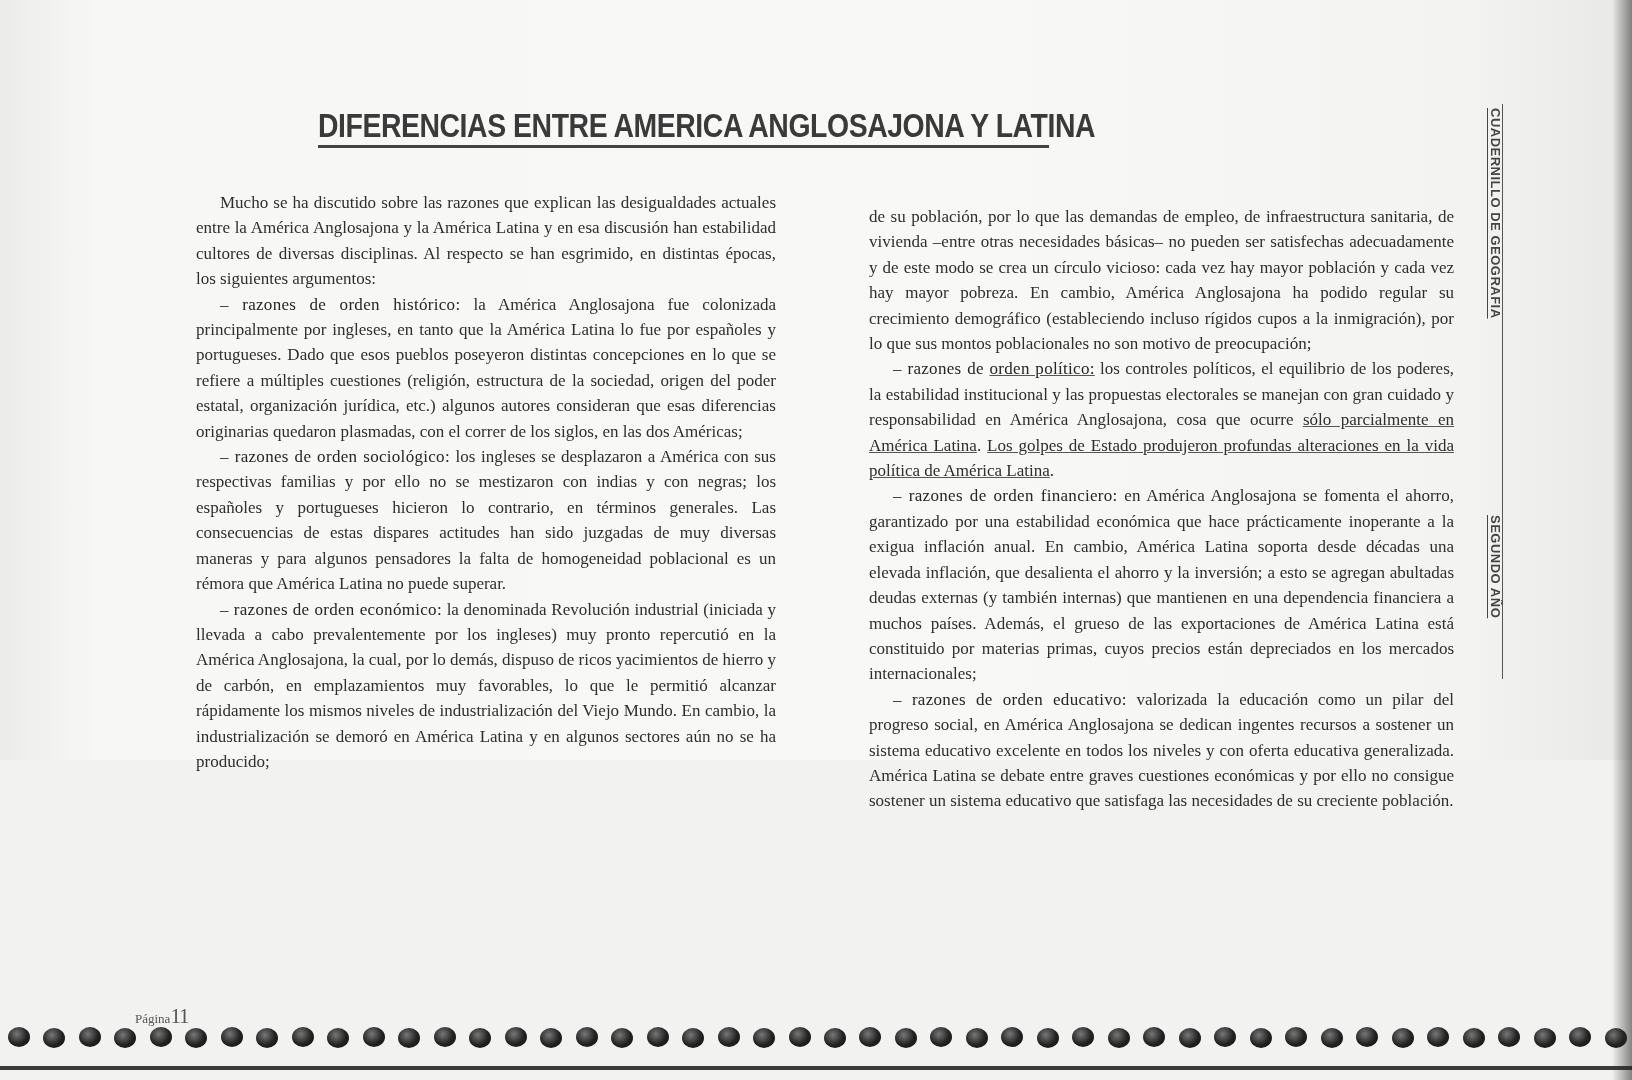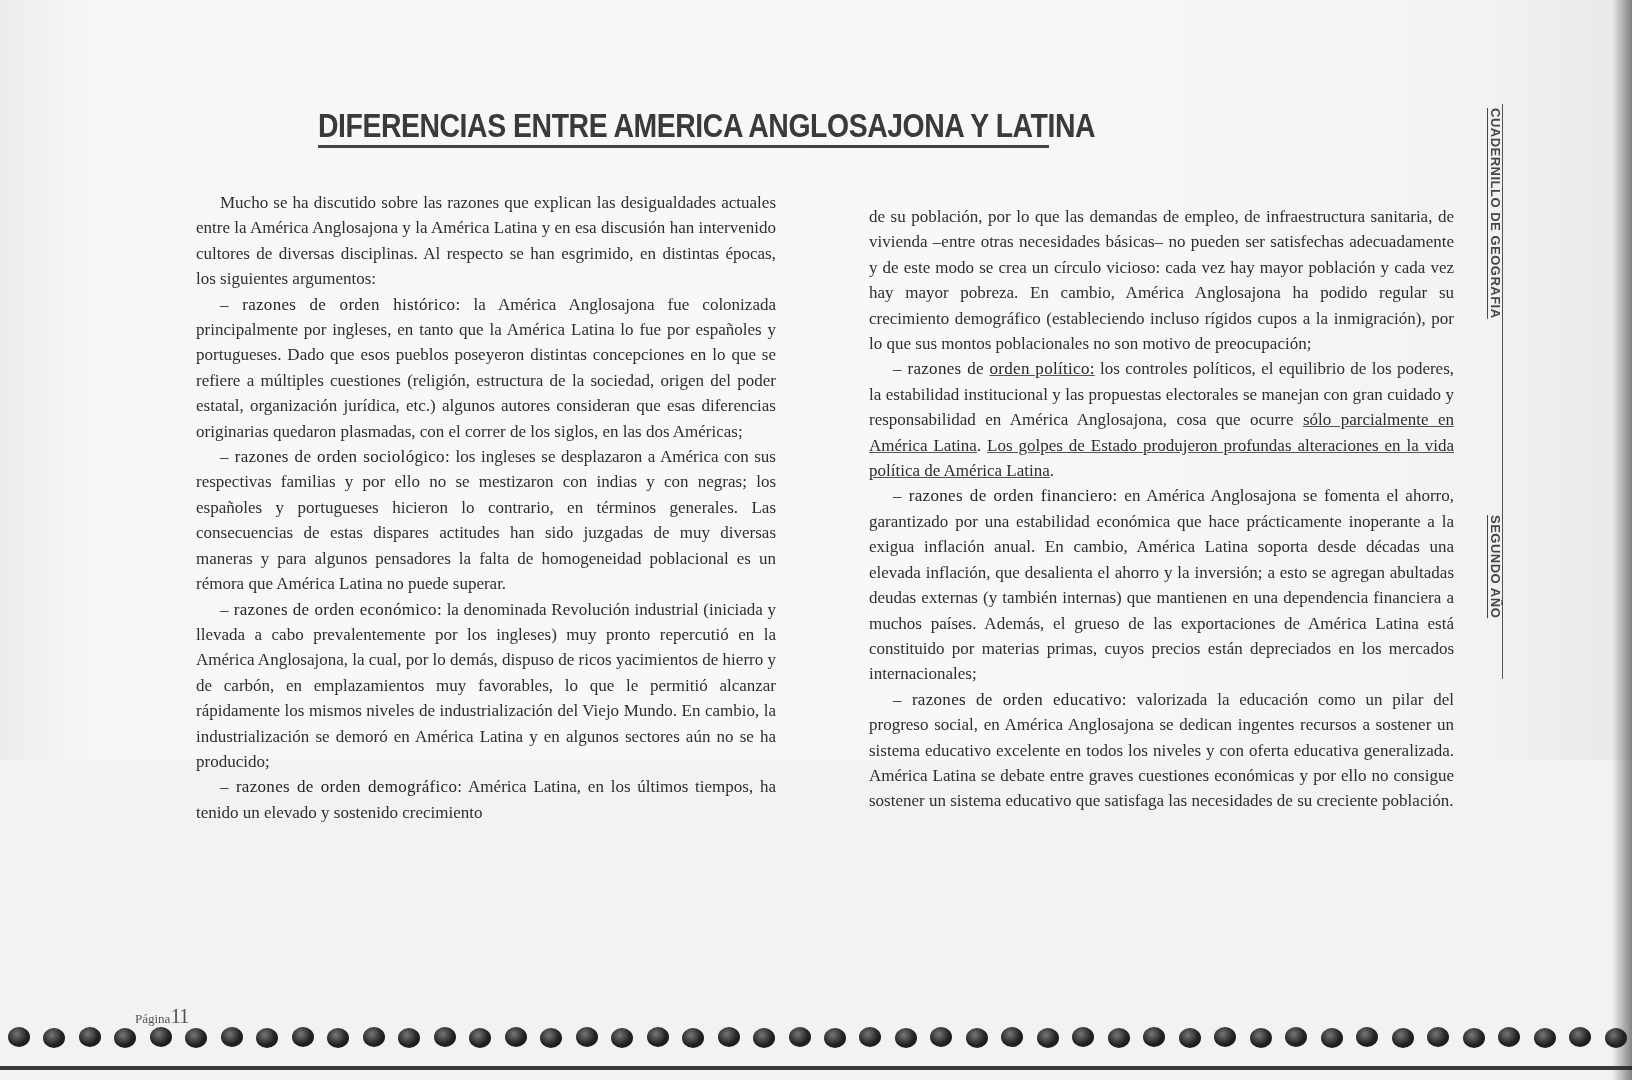--- a/index.html
+++ b/index.html
@@ -64,25 +64,24 @@
   }
 </style>
 </head>
 <body>
 
 <div class="page">
 
   <div class="title">DIFERENCIAS ENTRE AMERICA ANGLOSAJONA Y LATINA</div>
 
   <div class="col col-left">
-    <p>Mucho se ha discutido sobre las razones que explican las desigualdades actuales entre la América Anglosajona y la América Latina y en esa discusión han intervenido cultores de diversas disciplinas. Al respecto se han esgrimido, en distintas épocas, los siguientes argumentos:</p>
+    <p>Mucho se ha discutido sobre las razones que explican las desigualdades actuales entre la América Anglosajona y la América Latina y en esa discusión han estabilidad cultores de diversas disciplinas. Al respecto se han esgrimido, en distintas épocas, los siguientes argumentos:</p>
     <p><b>– razones de orden histórico:</b><span> la América Anglosajona fue colonizada principalmente por ingleses, en tanto que la América Latina lo fue por españoles y portugueses. Dado que esos pueblos poseyeron distintas concepciones en lo que se refiere a múltiples cuestiones (religión, estructura de la sociedad, origen del poder estatal, organización jurídica, etc.) algunos autores consideran que esas diferencias originarias quedaron plasmadas, con el correr de los siglos, en las dos Américas;</span></p>
     <p><b>– razones de orden sociológico:</b><span> los ingleses se desplazaron a América con sus respectivas familias y por ello no se mestizaron con indias y con negras; los españoles y portugueses hicieron lo contrario, en términos generales. Las consecuencias de estas dispares actitudes han sido juzgadas de muy diversas maneras y para algunos pensadores la falta de homogeneidad poblacional es un rémora que América Latina no puede superar.</span></p>
     <p><b>– razones de orden económico:</b><span> la denominada Revolución industrial (iniciada y llevada a cabo prevalentemente por los ingleses) muy pronto repercutió en la América Anglosajona, la cual, por lo demás, dispuso de ricos yacimientos de hierro y de carbón, en emplazamientos muy favorables, lo que le permitió alcanzar rápidamente los mismos niveles de industrialización del Viejo Mundo. En cambio, la industrialización se demoró en América Latina y en algunos sectores aún no se ha producido;</span></p>
-    <p><b>– razones de orden demográfico:</b><span> América Latina, en los últimos tiempos, ha tenido un elevado y sostenido crecimiento</span></p>
   </div>
 
   <div class="col col-right">
     <p class="cont">de su población, por lo que las demandas de empleo, de infraestructura sanitaria, de vivienda –entre otras necesidades básicas– no pueden ser satisfechas adecuadamente y de este modo se crea un círculo vicioso: cada vez hay mayor población y cada vez hay mayor pobreza. En cambio, América Anglosajona ha podido regular su crecimiento demográfico (estableciendo incluso rígidos cupos a la inmigración), por lo que sus montos poblacionales no son motivo de preocupación;</p>
     <p><b>– razones de </b><b class="ul">orden político:</b><span> los controles políticos, el equilibrio de los poderes, la estabilidad institucional y las propuestas electorales se manejan con gran cuidado y responsabilidad en América Anglosajona, cosa que ocurre </span><span class="ul">sólo parcialmente en América Latina</span><span>. </span><span class="ul">Los golpes de Estado produjeron profundas alteraciones en la vida política de América Latina</span><span>.</span></p>
     <p><b>– razones de orden financiero:</b><span> en América Anglosajona se fomenta el ahorro, garantizado por una estabilidad económica que hace prácticamente inoperante a la exigua inflación anual. En cambio, América Latina soporta desde décadas una elevada inflación, que desalienta el ahorro y la inversión; a esto se agregan abultadas deudas externas (y también internas) que mantienen en una dependencia financiera a muchos países. Además, el grueso de las exportaciones de América Latina está constituido por materias primas, cuyos precios están depreciados en los mercados internacionales;</span></p>
     <p><b>– razones de orden educativo:</b><span> valorizada la educación como un pilar del progreso social, en América Anglosajona se dedican ingentes recursos a sostener un sistema educativo excelente en todos los niveles y con oferta educativa generalizada. América Latina se debate entre graves cuestiones económicas y por ello no consigue sostener un sistema educativo que satisfaga las necesidades de su creciente población.</span></p>
   </div>
 
   <div class="side-rule"></div>

